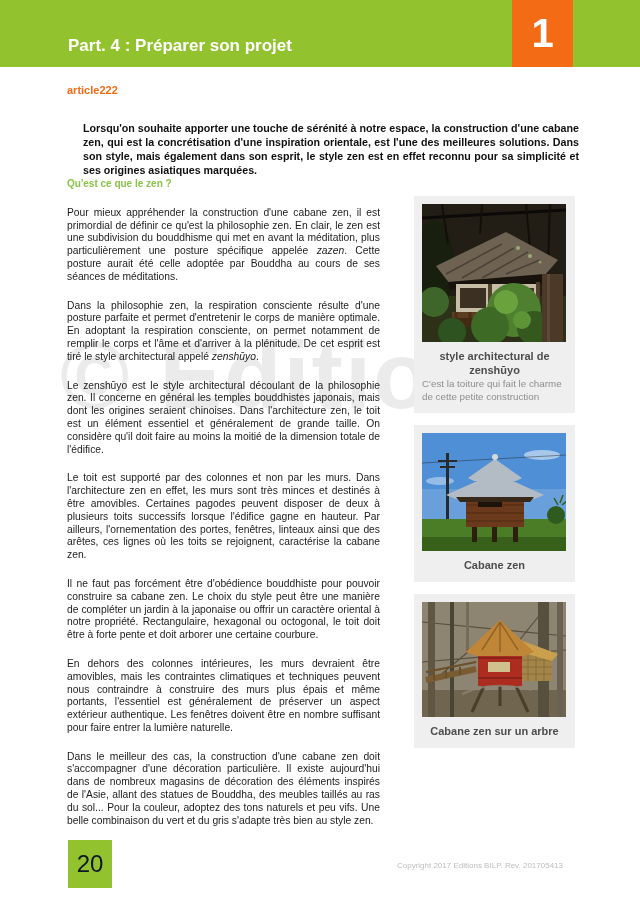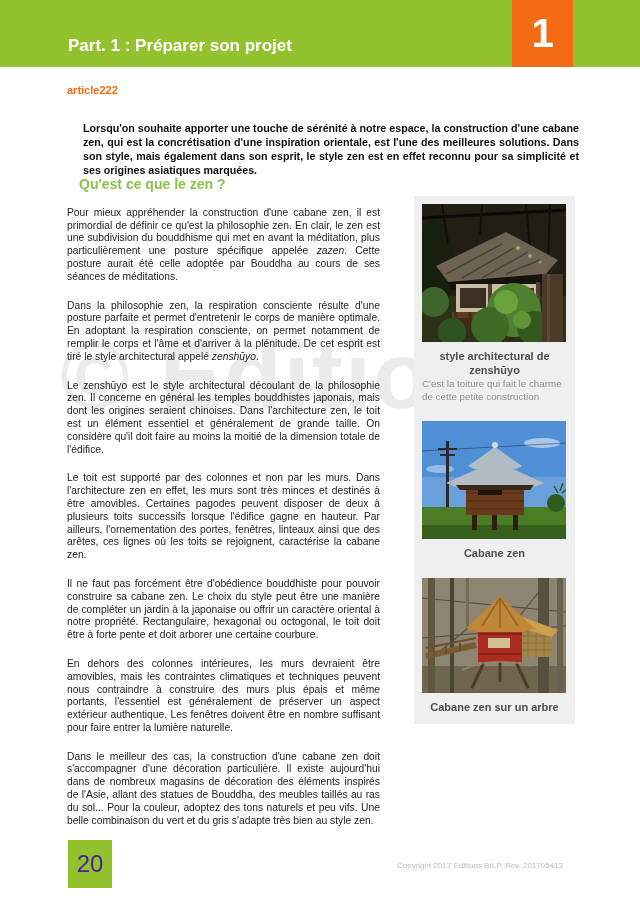--- a/index.html
+++ b/index.html
@@ -19,44 +19,44 @@
   
   .article-head{position:absolute;left:67px;top:84px;display:flex;align-items:baseline;gap:9px;z-index:1;}
   .article-label{color:#f46b16;font-weight:bold;font-size:11px;}
   .article-title{color:#7cb528;font-size:18px;font-weight:bold;margin:0;}
   
   .intro{position:absolute;left:67px;top:105px;width:496px;margin:16px;z-index:1;
     font-size:10.7px;font-weight:bold;line-height:14px;text-align:justify;color:#101010;}
   
   .left-col{position:absolute;left:67px;top:178px;width:313px;z-index:1;
     font-size:10.3px;line-height:12.8px;text-align:justify;color:#1c1c1c;}
-  .left-col h2{font-size:14px;color:#8bc34a;margin:9px 12px 5px;}
+  .left-col h2{font-size:10px;color:#8bc34a;margin:9px 0 5px;}
   .left-col h2:first-child{margin-top:0;}
   .left-col p{margin:16px 0 7px;}
   
   .right-col{position:absolute;left:414px;top:196px;width:161px;z-index:1;
-    display:flex;flex-direction:column;gap:0;}
+    display:flex;flex-direction:column;gap:12px;}
   .card{background:#efefef;padding:8px 8px 10px;margin:0;}
   .photo{width:144px;font-size:0;line-height:0;}
   .caption{font-size:11px;font-weight:bold;color:#4d4d4d;text-align:center;margin:7px 2px 0;line-height:14px;}
   .subcaption{font-size:9.8px;color:#8e8e8e;text-align:left;margin:0 0 0;line-height:13px;}
   
   .page-num{position:absolute;left:68px;top:840px;width:44px;height:48px;background:#92c22e;z-index:1;
-    color:#4c1d95;font-size:24px;display:flex;align-items:center;justify-content:center;}
+    color:#0f172a;font-size:24px;display:flex;align-items:center;justify-content:center;}
   .copyright{position:absolute;right:77px;top:861px;font-size:8px;color:#bdbdbd;z-index:1;}
 </style>
 </head>
 <body>
 
 <div class="watermark">
   <div class="wm-line1">© Editions</div>
 </div>
 
 <header class="header">
-  <div class="header-title">Part. 1 : Préparer son projet</div>
+  <div class="header-title">Part. 4 : Préparer son projet</div>
   <div class="chapter-num">1</div>
 </header>
 
 <div class="article-head">
   <span class="article-label">article222</span>
 </div>
 
 <p class="intro">Lorsqu'on souhaite apporter une touche de sérénité à notre espace, la construction d'une cabane zen, qui est la concrétisation d'une inspiration orientale, est l'une des meilleures solutions. Dans son style, mais également dans son esprit, le style zen est en effet reconnu pour sa simplicité et ses origines asiatiques marquées.</p>
 
 <div class="left-col">

